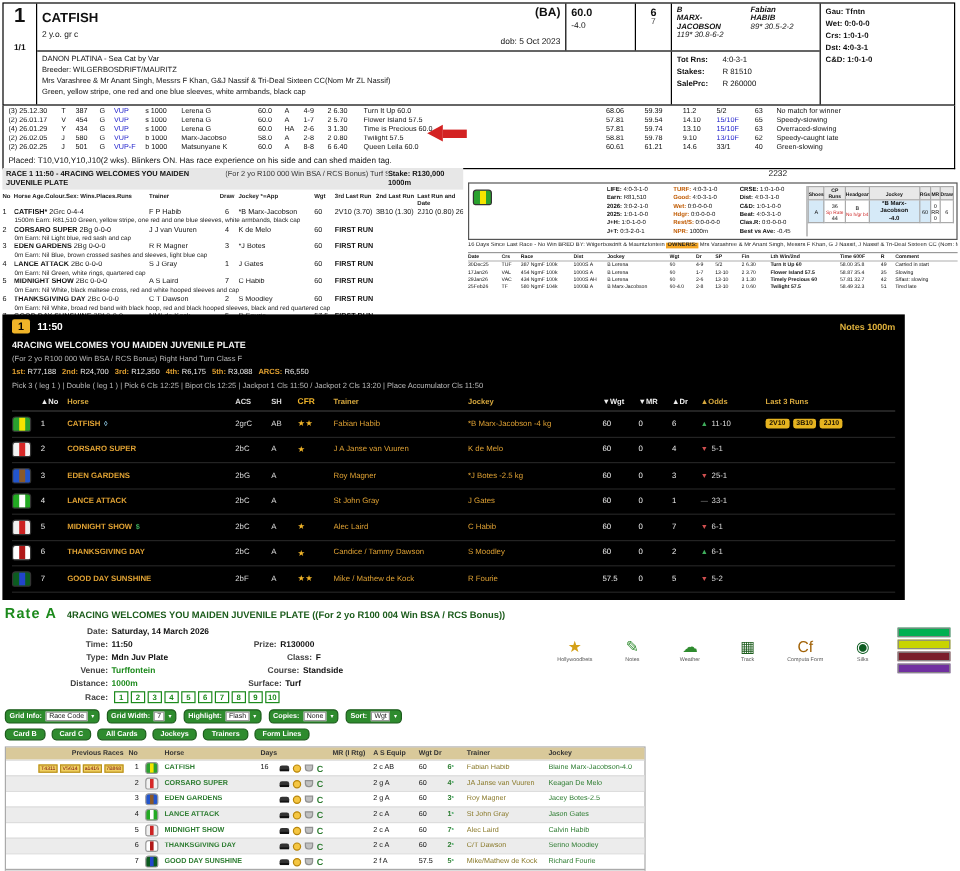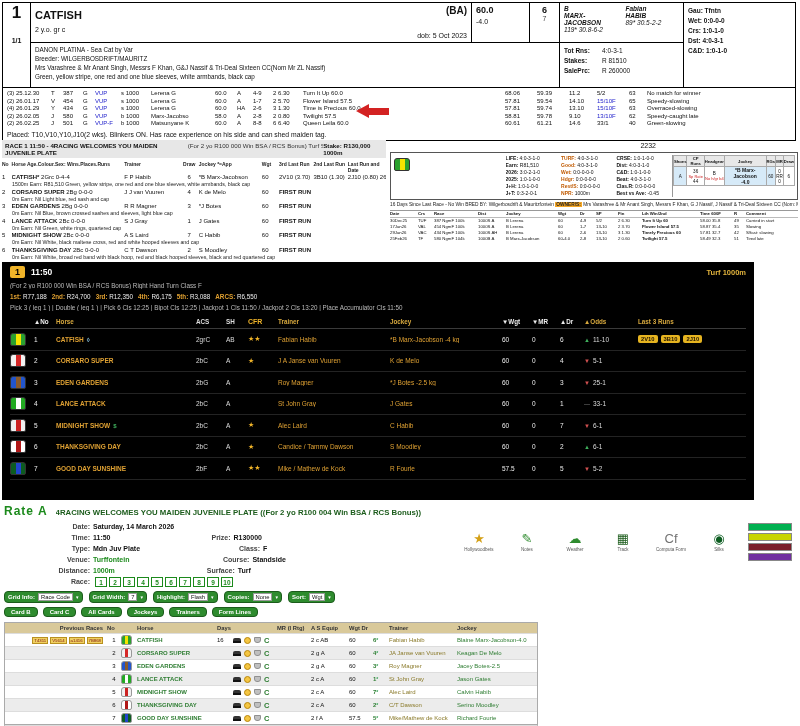--- a/index.html
+++ b/index.html
@@ -634,22 +634,23 @@
             <span class="g13">Tired late</span>
           </div>
         </div>
     </div>
   </div>
 
   <div class="black">
     <div class="bk-top">
       <span class="bk-badge">1</span>
       <span class="bk-time">11:50</span>
-      <span class="bk-surface">Turf 1000m</span>
+      <span class="bk-surface">Notes 1000m</span>
     </div>
+    <div class="bk-title nw">4RACING WELCOMES YOU MAIDEN JUVENILE PLATE</div>
     <div class="bk-cond nw">(For 2 yo R100 000 Win BSA / RCS Bonus) Right Hand Turn Class F</div>
     <div class="bk-prizes nw">
       
     <span><span class="pk">1st:</span> <span class="pv">R77,188</span></span><span><span class="pk">2nd:</span> <span class="pv">R24,700</span></span><span><span class="pk">3rd:</span> <span class="pv">R12,350</span></span><span><span class="pk">4th:</span> <span class="pv">R6,175</span></span><span><span class="pk">5th:</span> <span class="pv">R3,088</span></span><span><span class="pk">ARCS:</span> <span class="pv">R6,550</span></span></div>
     <div class="bk-bets nw">Pick 3 ( leg 1 ) | Double ( leg 1 ) | Pick 6 Cls 12:25 | Bipot Cls 12:25 | Jackpot 1 Cls 11:50 / Jackpot 2 Cls 13:20 | Place Accumulator Cls 11:50</div>
     <div class="bk-thead">
       <span class="c-silk"></span>
       <span class="c-no">▲No</span>
       <span class="c-horse">Horse</span>
       <span class="c-acs">ACS</span>
@@ -879,21 +880,21 @@
             <div class="glyph" style="color: rgb(46, 139, 46);">☁</div>
             <div class="cap">Weather</div>
           </span>
 
           <span class="ca-ic">
             <div class="glyph" style="color: rgb(28, 92, 28);">▦</div>
             <div class="cap">Track</div>
           </span>
 
           <span class="ca-ic">
-            <div class="glyph" style="color: #737373;">Cf</div>
+            <div class="glyph" style="color: #a16207;">Cf</div>
             <div class="cap">Computa Form</div>
           </span>
 
           <span class="ca-ic">
             <div class="glyph" style="color: rgb(12, 92, 32);">◉</div>
             <div class="cap">Silks</div>
           </span>
         </div>
       <div class="ca-legend">
 

